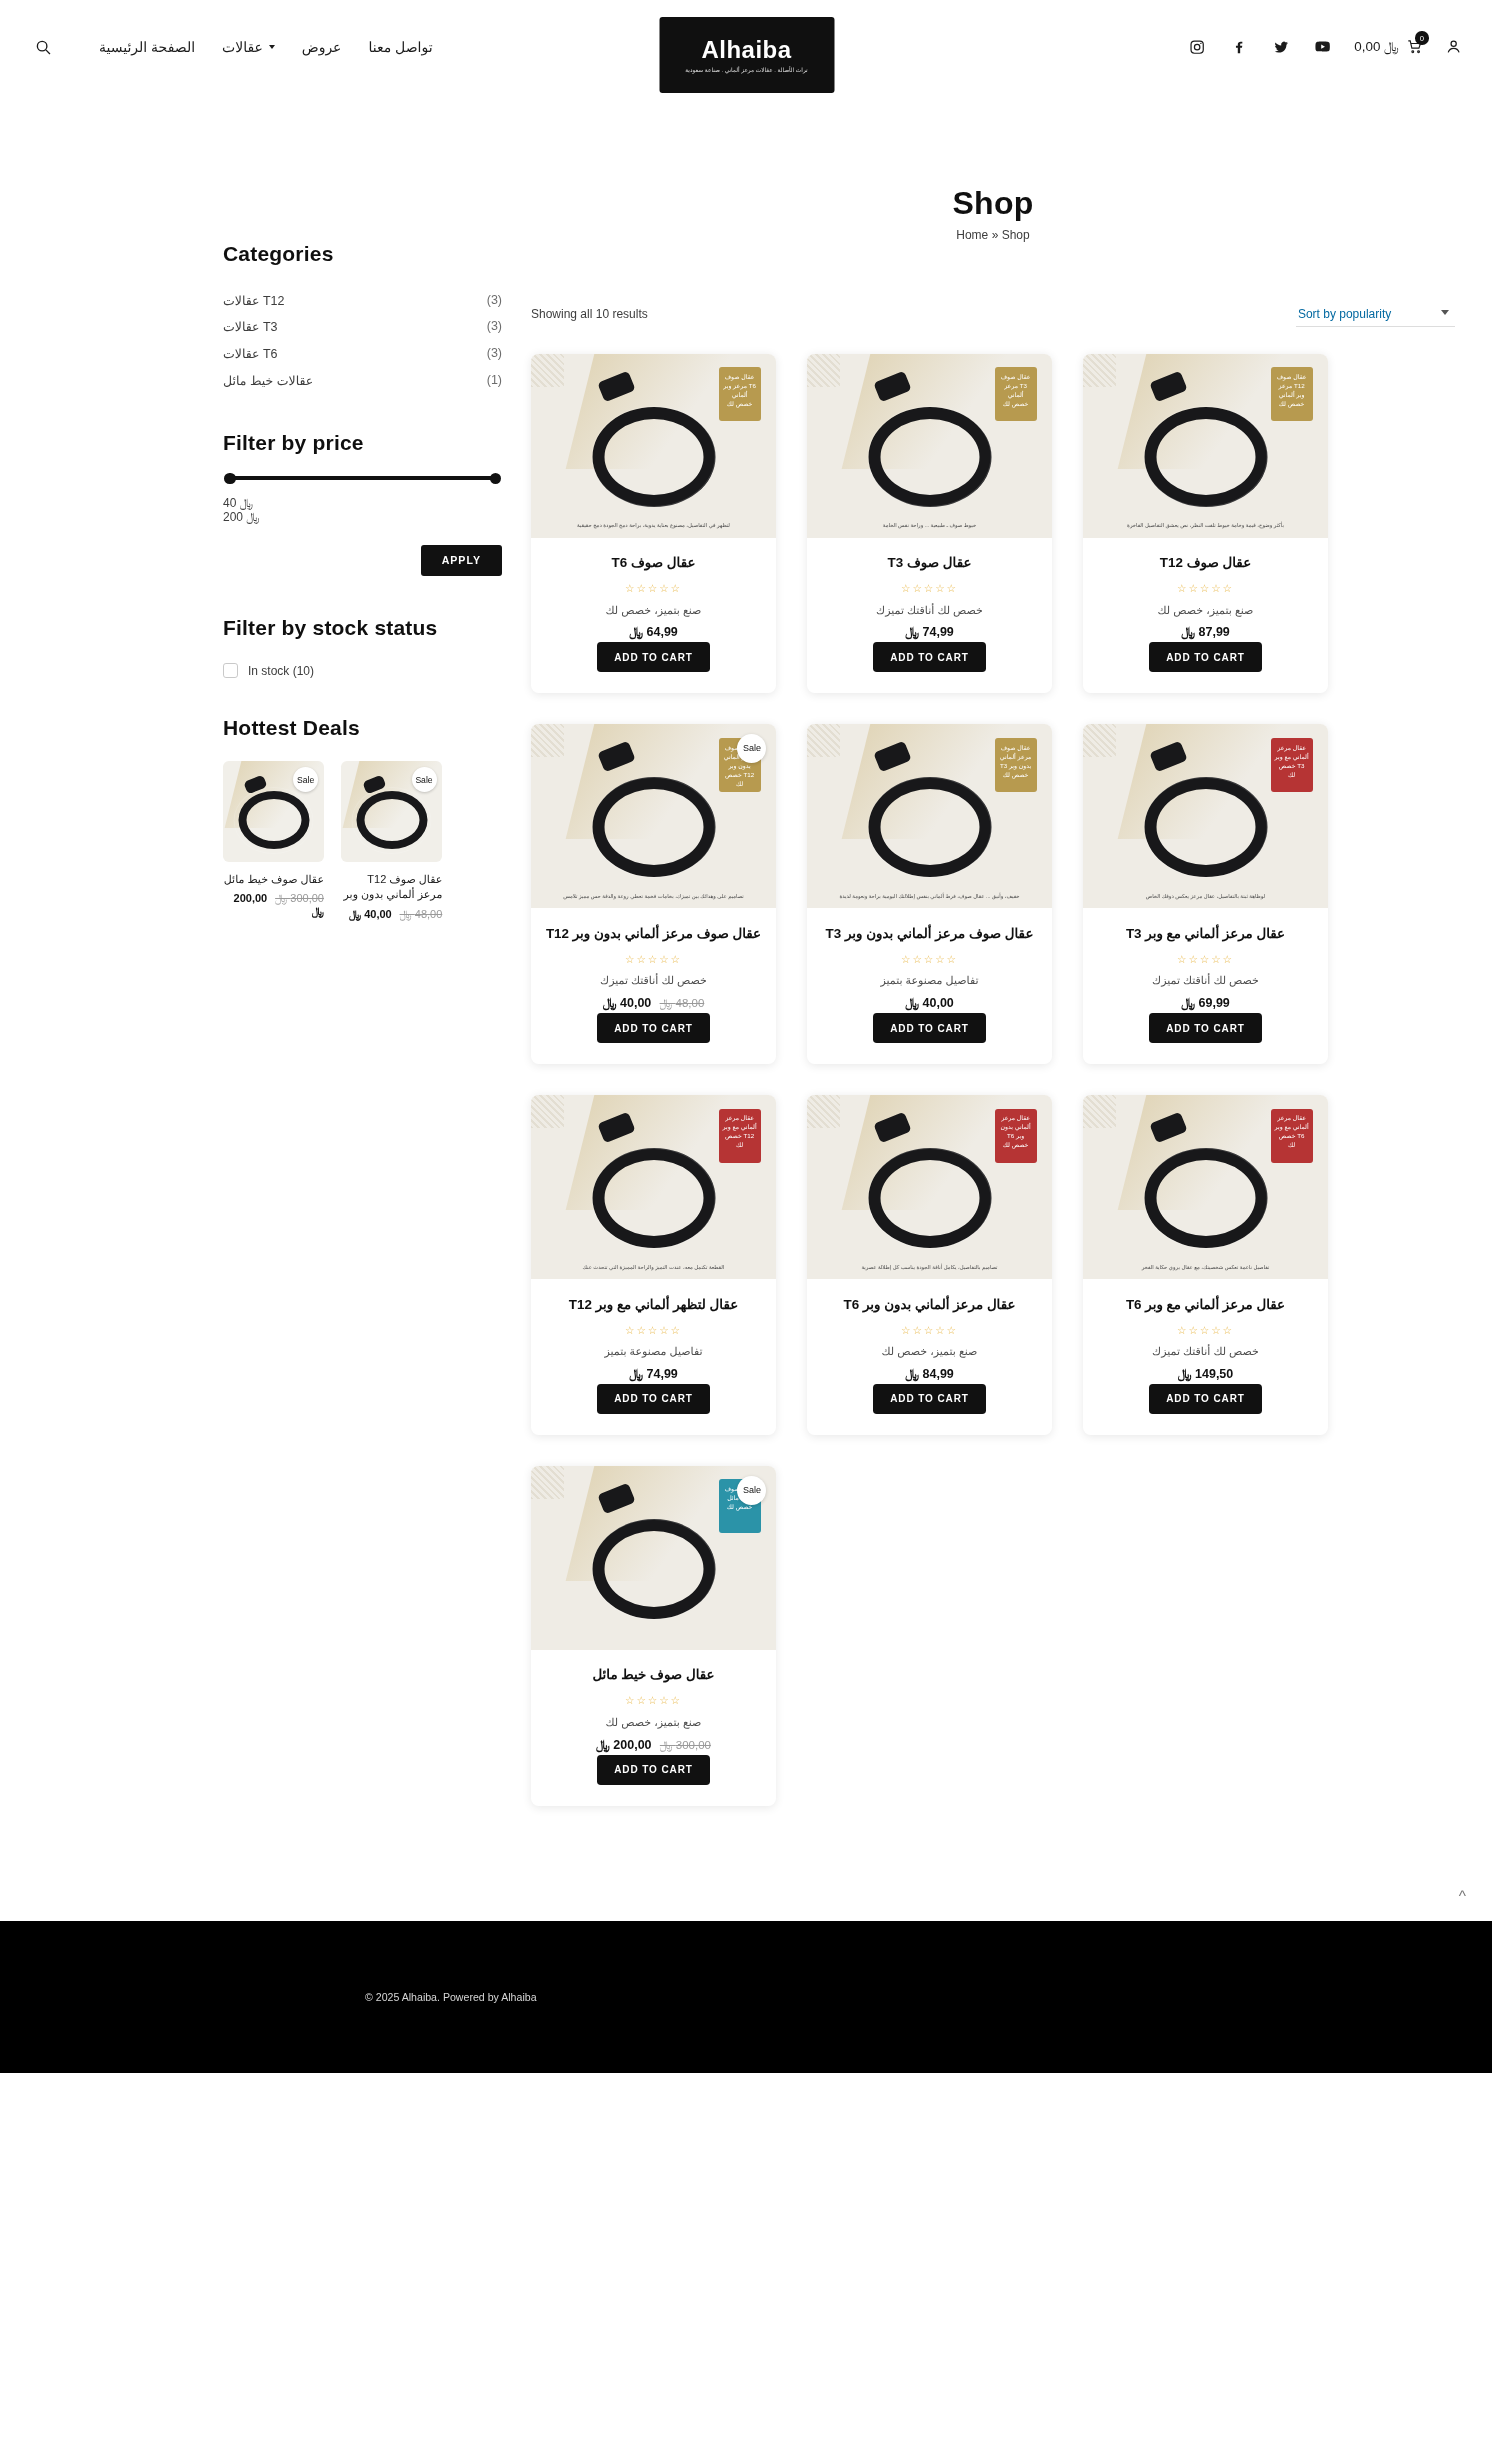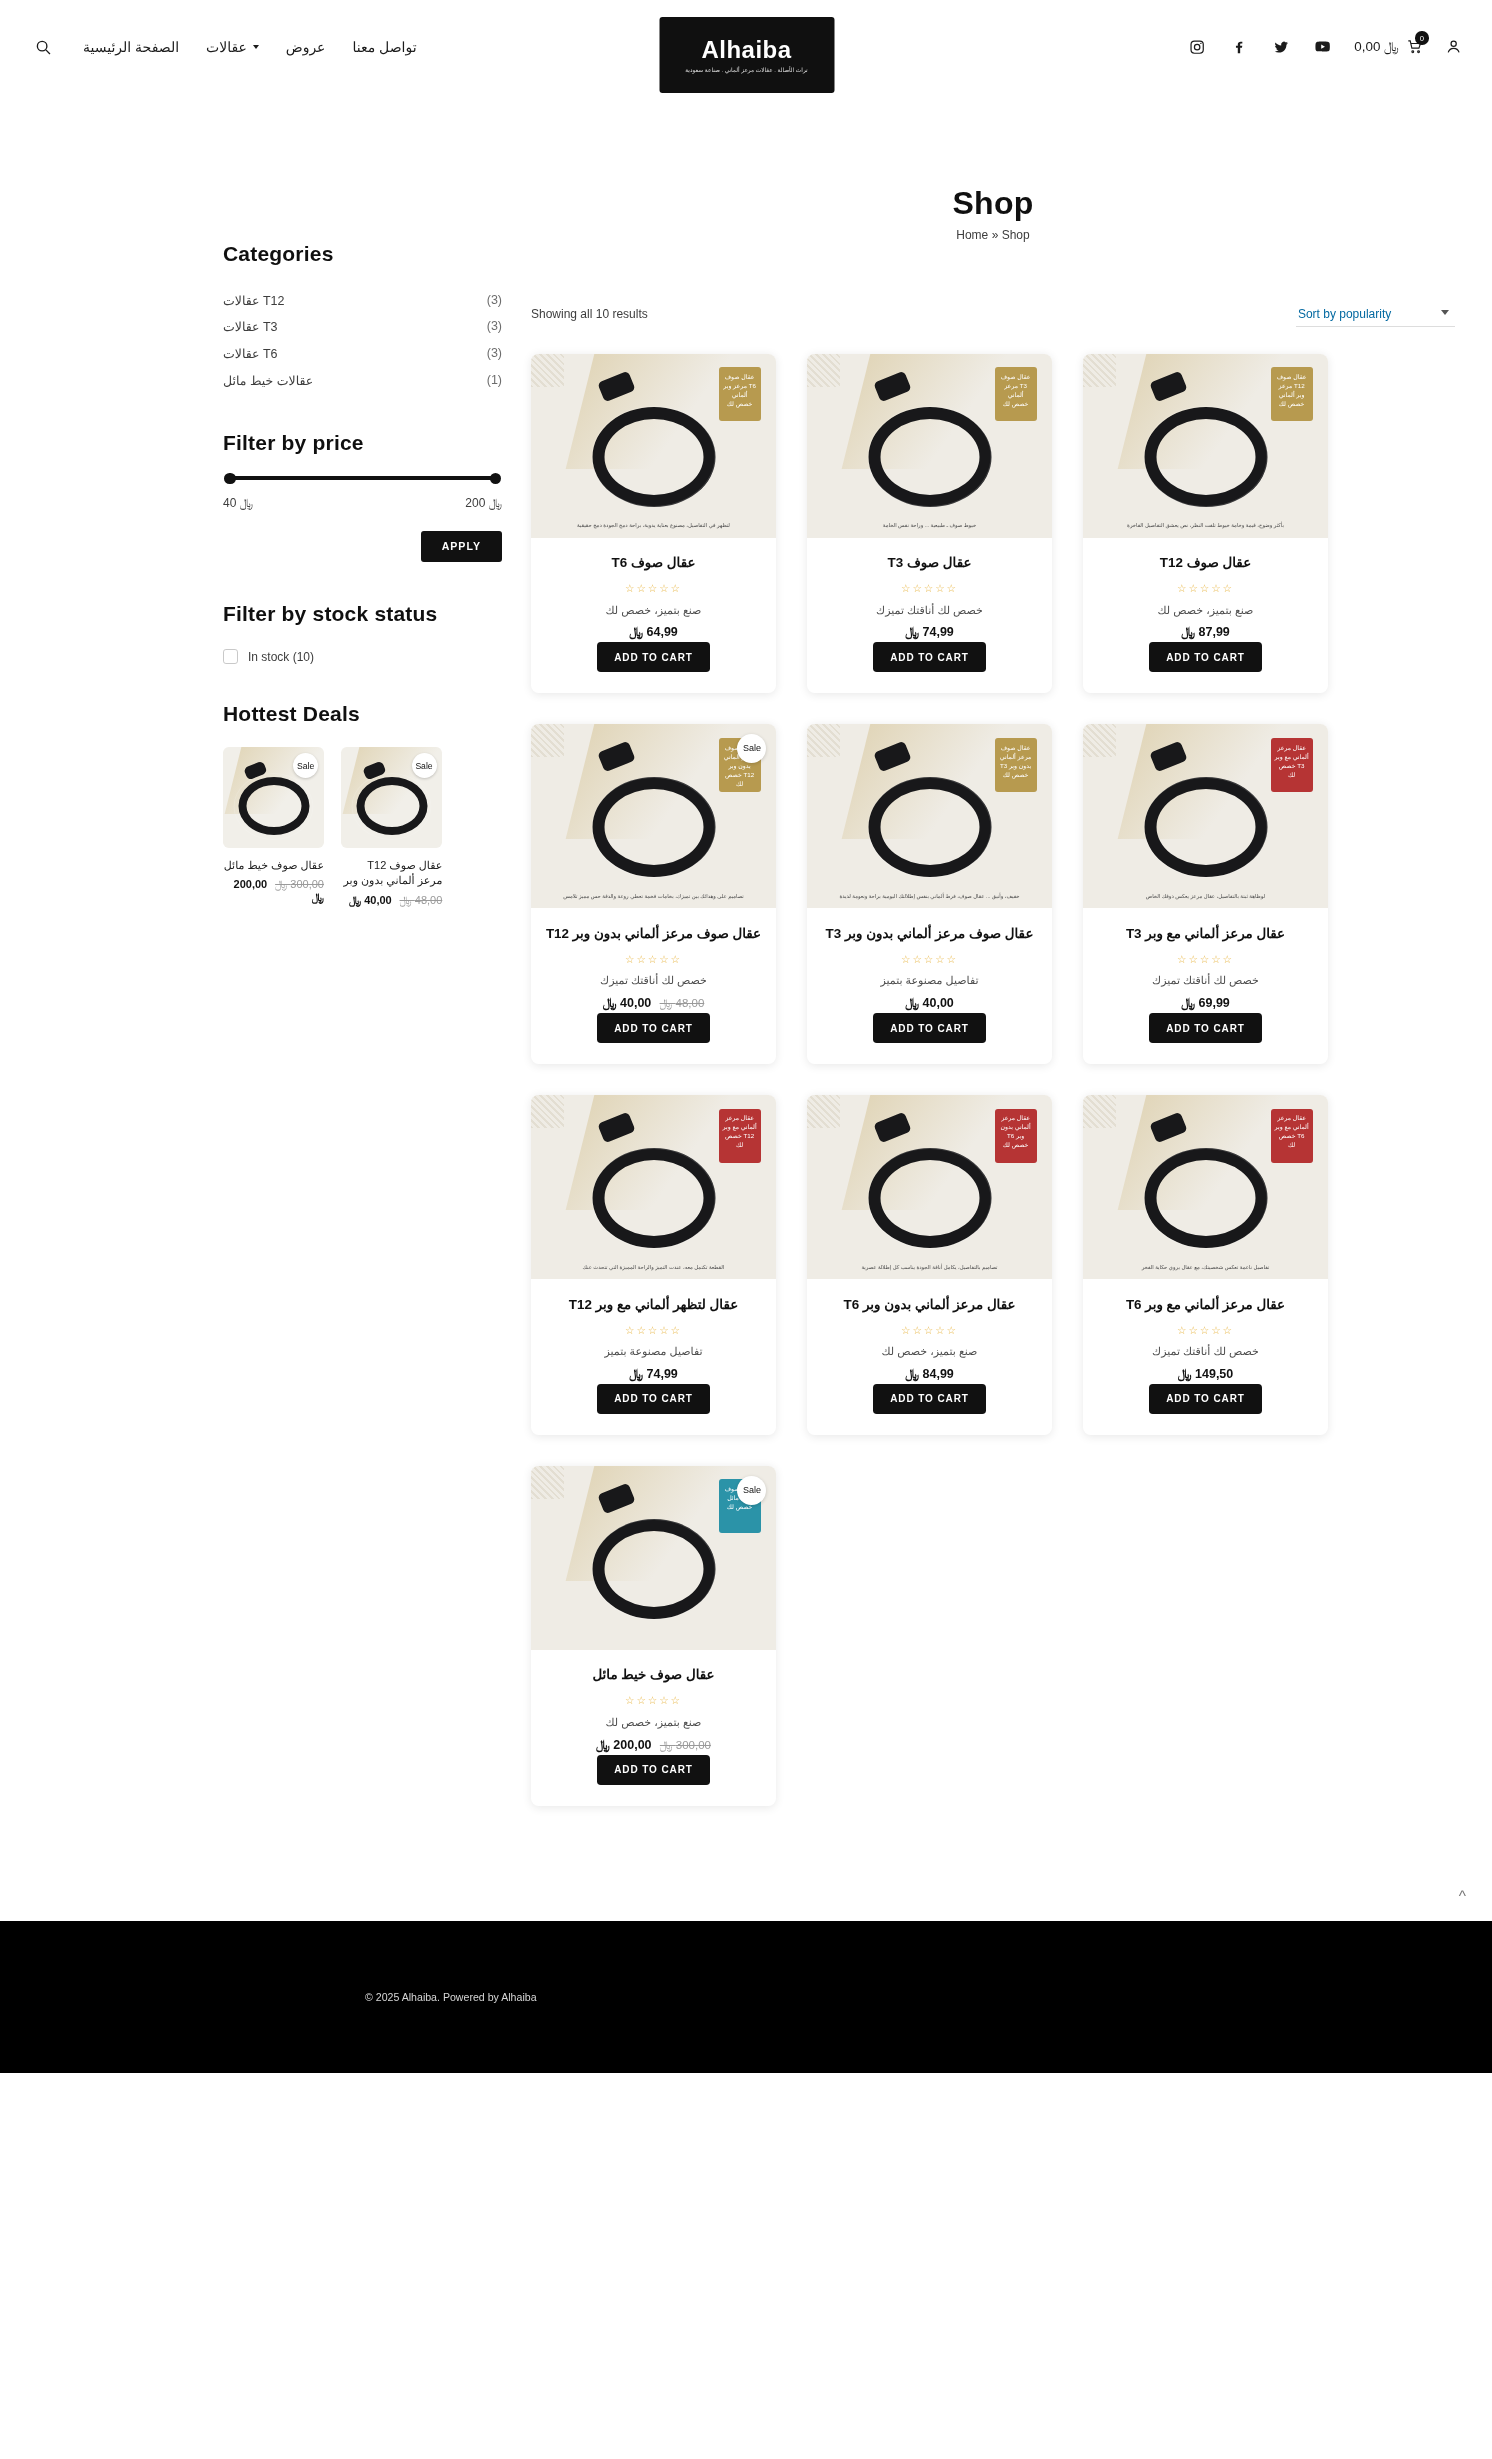--- a/index.html
+++ b/index.html
@@ -19,21 +19,21 @@
     padding: 0 29px;
     background: #fff;
     position: relative;
   }
   .hdr-left { display: flex; align-items: center; gap: 25px; }
   .search-btn {
     width: 29px; height: 29px;
     display: flex; align-items: center; justify-content: center;
     cursor: pointer;
   }
-  .nav { display: flex; align-items: center; gap: 27px; }
+  .nav { display: flex; align-items: center; gap: 27px; margin-left: 16px; }
   .nav-item {
     font-size: 14px;
     color: #1b1b1b;
     letter-spacing: 0.2px;
     display: flex; align-items: center; gap: 5.8px;
     cursor: pointer;
     white-space: nowrap;
   }
   .caret {
     width: 0; height: 0;
@@ -106,20 +106,21 @@
     position: absolute; top: -3.8px;
     width: 11.5px; height: 11.5px;
     border-radius: 50%;
     background: #111;
     cursor: pointer;
   }
   .price-row {
     display: flex; justify-content: space-between;
     font-size: 12px; color: #3d3d3d;
     margin-bottom: 21px;
+    flex-direction: column;
   }
   .apply-btn {
     background: #111; color: #fff;
     font-size: 10.6px; font-weight: bold;
     letter-spacing: 1px;
     padding: 9.6px 21px;
     border: none; border-radius: 2.9px;
     float: right;
     cursor: pointer;
   }

